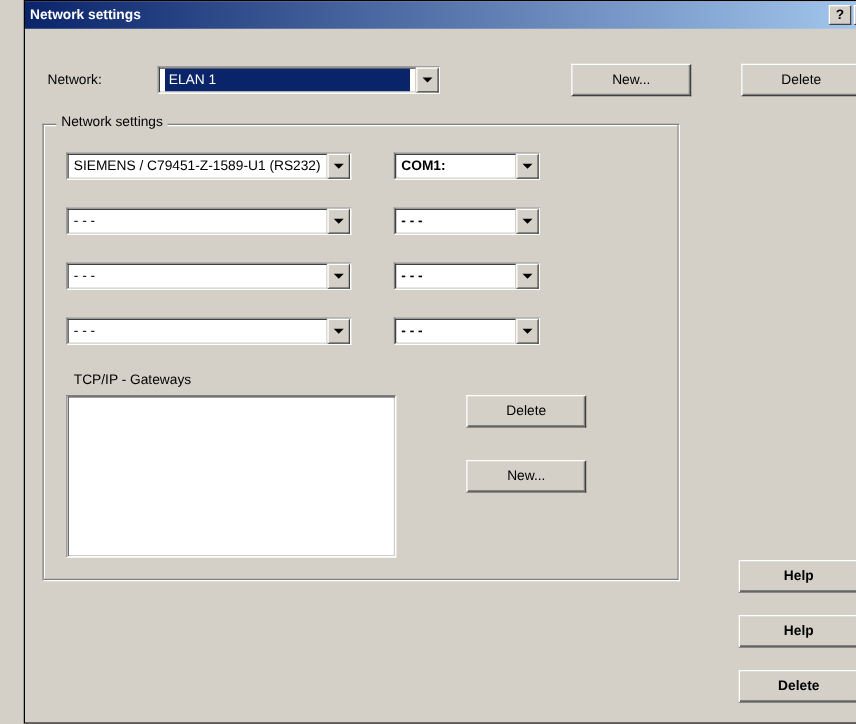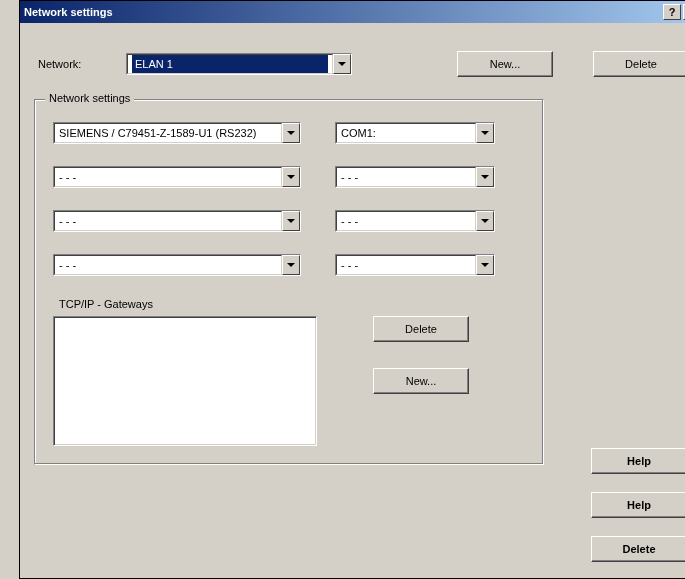--- a/index.html
+++ b/index.html
@@ -138,22 +138,22 @@
     top: -8px;
     left: 10px;
     background: #d4d0c8;
     padding: 0 4px;
   }
   .settings-row {
     display: flex;
     gap: 34px;
     margin-bottom: 22px;
   }
-  .combo.dev { width: 248px; }
-  .combo.port { width: 160px; }
+  .combo.dev { width: 228px; }
+  .combo.port { width: 117px; font-weight: bold; }
 
   .gw-label { margin: 14px 0 6px 6px; }
   .listbox {
     width: 264px;
     height: 130px;
     background: #fff;
     border: 1px solid;
     border-color: #808080 #fff #fff #808080;
     box-shadow: inset 1px 1px 0 #404040, inset -1px -1px 0 #d4d0c8;
   }

